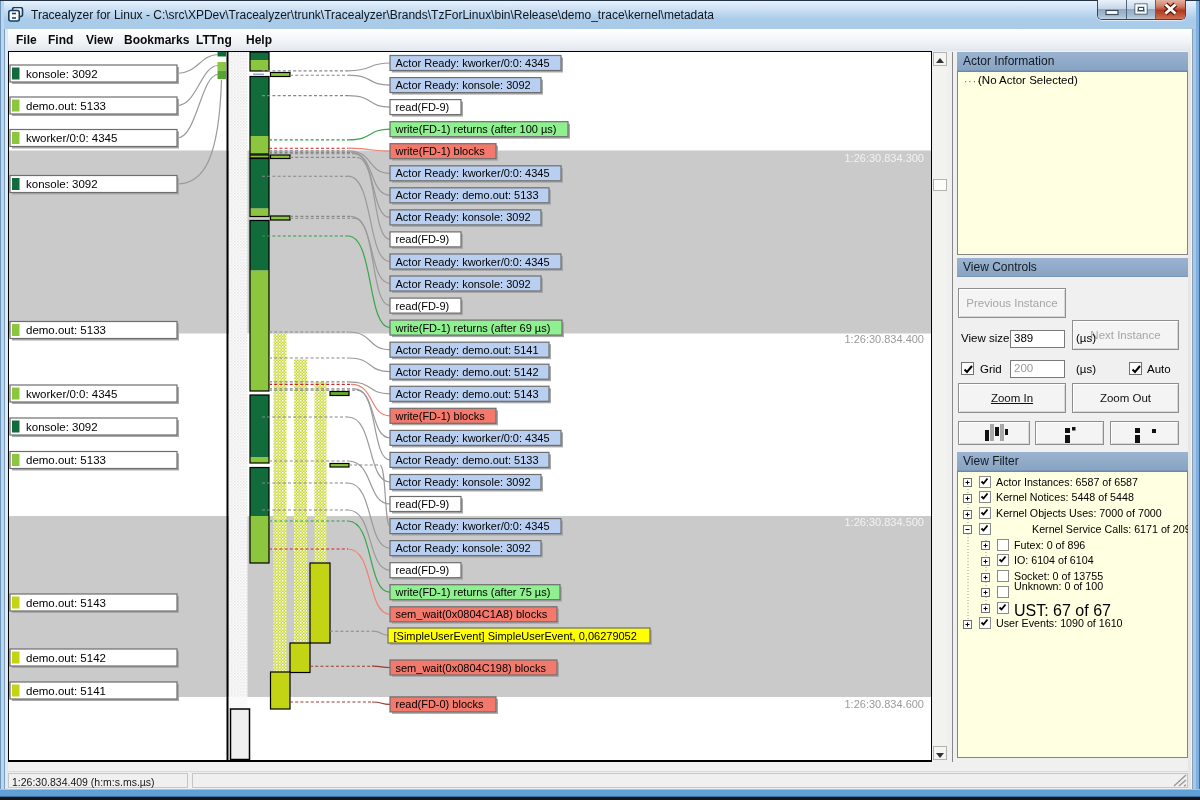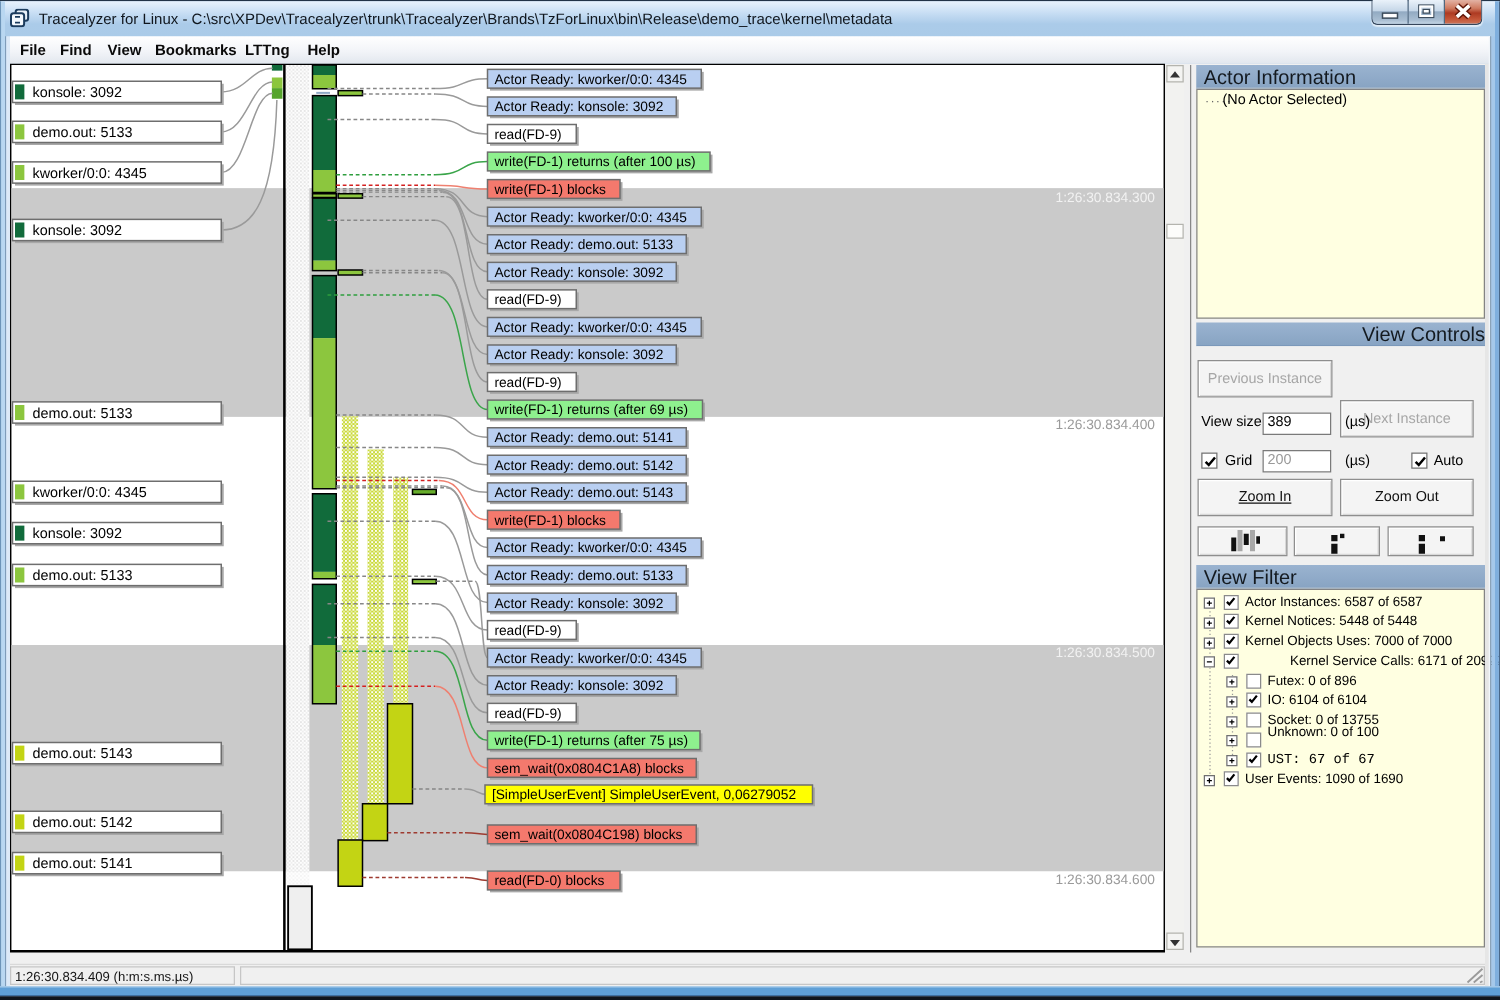--- a/index.html
+++ b/index.html
@@ -28,21 +28,21 @@
 #tracebrd { left:8px; top:51px; width:924px; height:711px; background:#000; }
 #vsb { left:933px; top:52px; width:14px; height:708px; background:#f2f2f0; }
 .sbbtn { position:absolute; left:0; width:14px; height:14px; background:#f4f4f2;
   border:1px solid #b4b4ae; }
 #vsbthumb { position:absolute; left:0; top:127px; width:14px; height:12px;
   background:#fcfcfa; border:1px solid #b4b4ae; }
 #split { left:952px; top:52px; width:1px; height:710px; background:#888; }
 #rpanel { left:957px; top:52px; width:231px; height:710px; background:#f0f0f0; }
 .phdr { position:absolute; left:0; width:231px; height:19px;
   background:linear-gradient(#9ab3d0 0%, #88a4c3 100%); border-bottom:1px solid #7b98ba;
-  font-size:16px; color:#141a20; padding:2px 0 0 6px; }
+  font-size:12px; color:#141a20; padding:2px 0 0 6px; }
 .ybox { position:absolute; left:0; width:231px; background:#ffffe1;
   border:1px solid #848484; }
 .ctl { position:absolute; background:#f0f0f0; left:0; width:231px; }
 .btn { position:absolute; background:#f4f4f4; border:1px solid #8e8e8e;
   box-shadow:inset 1px 1px 0 #ffffff, inset -1px -1px 0 #d8d8d8;
   font-size:11.5px; text-align:center; color:#111; }
 .btn.dis { color:#a6a6a6; }
 .edit { position:absolute; background:#fff; border:1px solid #7a7a7a;
   font-size:11.5px; color:#000; padding:1px 0 2px 3px; }
 .cb { position:absolute; width:13px; height:13px; background:#fff; border:1px solid #707070; }
@@ -360,21 +360,21 @@
       </svg></div>
   <div id="vsbthumb"></div>
 </div>
 <div id="split" class="abs"></div>
 <div id="rpanel" class="abs"></div>
 <div class="phdr abs" style="left:957px; top:52px; width:231px;">Actor Information</div>
 <div class="ybox abs" style="left:957px; top:71px; height:184px;">
   <span style="position:absolute; left:6px; top:4px; font-size:10px; color:#666; letter-spacing:1px;">·····</span>
   <span style="position:absolute; left:20px; top:2px; font-size:11.5px; color:#000;">(No Actor Selected)</span>
 </div>
-<div class="phdr abs" style="left:957px; top:258px; width:231px;text-align:right;">View Controls</div>
+<div class="phdr abs" style="left:957px; top:258px; width:231px;">View Controls</div>
 <div class="ctl abs" style="left:957px; top:277px; height:175px;"></div>
 <div class="btn dis abs" style="left:958px; top:288px; width:108px; height:30px; line-height:28px;">Previous Instance</div>
 <div class="btn dis abs" style="left:1072px; top:288px; width:107px; height:30px; line-height:28px;margin-top:32px;">Next Instance</div>
 <div class="lbl abs" style="left:961px; top:332px;">View size</div>
 <div class="edit abs" style="left:1010px; top:330px; width:55px; height:18px;">389</div>
 <div class="lbl abs" style="left:1076px; top:332px;">(µs)</div>
 <div class="cb abs" style="left:961px; top:362px;">
     <svg width="13" height="13">
       <path d="M2.5,6.5 L5,9 L10,3" stroke="#000" stroke-width="2" fill="none"></path>
     </svg>
@@ -492,32 +492,32 @@
     <div style="position:absolute;left:23px;top:132px;width:9px;height:9px;border:1px solid #707070;background:#fff;">
       <svg width="7" height="7" style="position:absolute;left:0;top:0">
         <path d="M1.5,3.5 L5.5,3.5 M3.5,1.5 L3.5,5.5" stroke="#000" stroke-width="1"></path>
       </svg>
     </div>
     <div style="position:absolute;left:39px;top:129.5px;width:12px;height:12px;border:1.5px solid #8a8a8a;background:#fff;">
       <svg width="9" height="9" style="position:absolute;left:0;top:0">
         <path d="M1.5,4.5 L3.5,6.5 L7.5,1.5" stroke="#000" stroke-width="1.8" fill="none"></path>
       </svg>
     </div>
-    <div style="position:absolute;left:56px;top:129.5px;font-size:11px;color:#000;white-space:nowrap;font-family:Liberation Mono, monospace;">UST: 67 of 67</div>
+    <div style="position:absolute;left:56px;top:129.5px;font-size:16px;color:#000;white-space:nowrap;">UST: 67 of 67</div>
     <div style="position:absolute;left:5px;top:147.75px;width:9px;height:9px;border:1px solid #707070;background:#fff;">
       <svg width="7" height="7" style="position:absolute;left:0;top:0">
         <path d="M1.5,3.5 L5.5,3.5 M3.5,1.5 L3.5,5.5" stroke="#000" stroke-width="1"></path>
       </svg>
     </div>
     <div style="position:absolute;left:21px;top:145.25px;width:12px;height:12px;border:1.5px solid #8a8a8a;background:#fff;">
       <svg width="9" height="9" style="position:absolute;left:0;top:0">
         <path d="M1.5,4.5 L3.5,6.5 L7.5,1.5" stroke="#000" stroke-width="1.8" fill="none"></path>
       </svg>
     </div>
-    <div style="position:absolute;left:38px;top:145.25px;font-size:10.7px;color:#000;white-space:nowrap;">User Events: 1090 of 1690</div>
+    <div style="position:absolute;left:38px;top:145.25px;font-size:10.7px;color:#000;white-space:nowrap;">User Events: 1090 of 1610</div>
   </div>
 <div id="statusbar" class="abs"></div>
 <div class="ssec" style="left:8px; width:180px;">
     <span id="stext">1:26:30.834.409 (h:m:s.ms.µs)</span>
   </div>
 <div class="ssec" style="left:192px; width:996px;"></div>
 <div class="frame" style="left:1188px; top:51px; width:4px; height:738px; background:#e6e6e6;"></div>
 <svg class="abs" style="left:1172px; top:773px;" width="16" height="14">
  <path d="M14,2 L2,13 M14,7 L7,13 M14,12 L12,13" stroke="#9a9a9a" stroke-width="1.5"></path>
 </svg>

